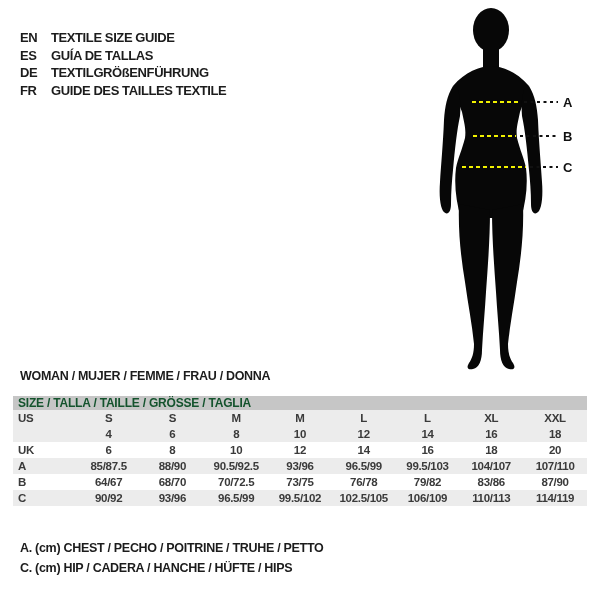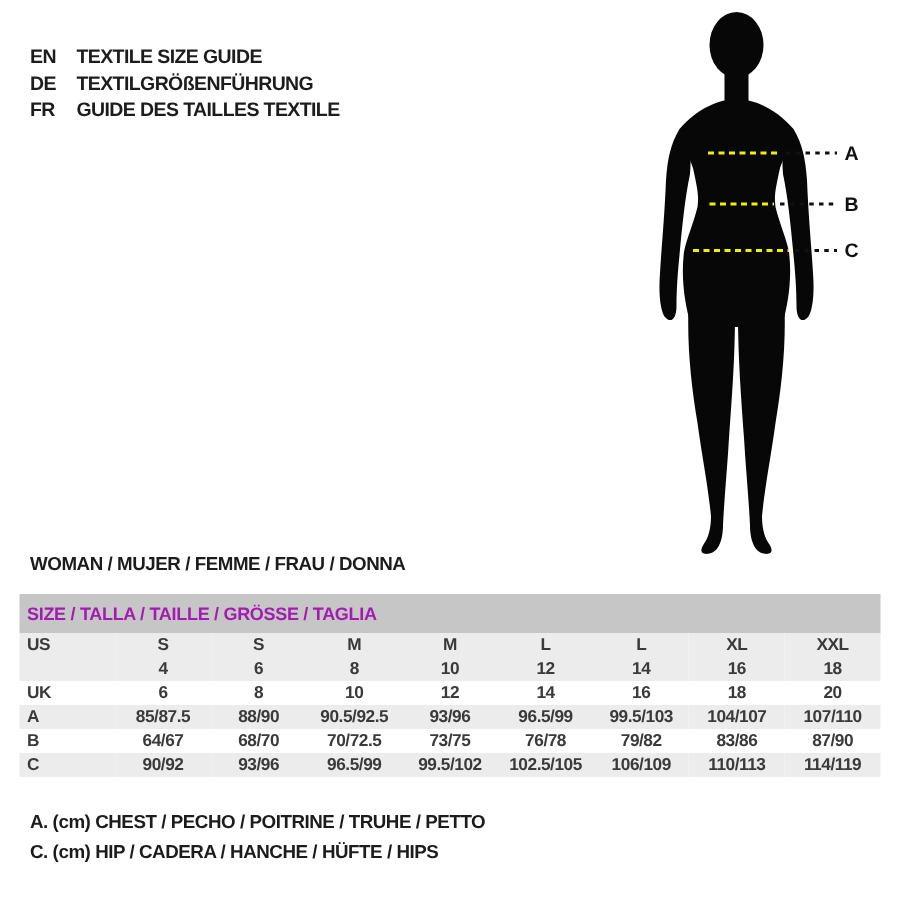--- a/index.html
+++ b/index.html
@@ -23,39 +23,43 @@
   .figure{position:absolute;left:420px;top:0;width:160px;height:380px;}
   .figure .yl{stroke:var(--measure-line);stroke-width:2;stroke-dasharray:4 3;}
   .figure .bl{stroke:#111;stroke-width:2;stroke-dasharray:3 3.5;}
   .figure .mlabel{font-family:"Liberation Sans",sans-serif;font-size:13px;font-weight:600;fill:#111;}
 
   
   .section-title{position:absolute;left:20px;top:369px;font-size:12.5px;font-weight:700;letter-spacing:-0.3px;}
 
   
   .size-table{position:absolute;left:13px;top:396px;width:574px;border-collapse:collapse;table-layout:fixed;}
-  .size-table th{background:var(--header-bg);height:26px;text-align:left;font-size:12px;font-weight:700;letter-spacing:-0.2px;padding:0 0 0 5px;color:#a21caf;}
+  .size-table th{background:var(--header-bg);height:14px;text-align:left;font-size:12px;font-weight:700;letter-spacing:-0.2px;padding:0 0 0 5px;color:#14532d;}
   .size-table td{height:16px;font-size:11.5px;font-weight:700;letter-spacing:-0.3px;color:var(--table-ink);text-align:center;padding:0;vertical-align:middle;}
   .size-table td.lbl{width:84px;text-align:left;padding-left:5px;}
   .size-table tr.striped td{background:var(--stripe-bg);}
 
   
   .legend{position:absolute;left:20px;top:541px;}
   .legend-item{height:19.5px;font-size:12.5px;font-weight:700;letter-spacing:-0.3px;white-space:nowrap;}
 </style>
 </head>
 <body>
 
 <div class="lang-list">
 
     <div class="lang-row">
       <span class="lang-code">EN</span>
       <span class="lang-label">TEXTILE SIZE GUIDE</span>
     </div>
 
+    <div class="lang-row">
+      <span class="lang-code">ES</span>
+      <span class="lang-label">GUÍA DE TALLAS</span>
+    </div>
 
     <div class="lang-row">
       <span class="lang-code">DE</span>
       <span class="lang-label">TEXTILGRÖßENFÜHRUNG</span>
     </div>
 
     <div class="lang-row">
       <span class="lang-code">FR</span>
       <span class="lang-label">GUIDE DES TAILLES TEXTILE</span>
     </div>

